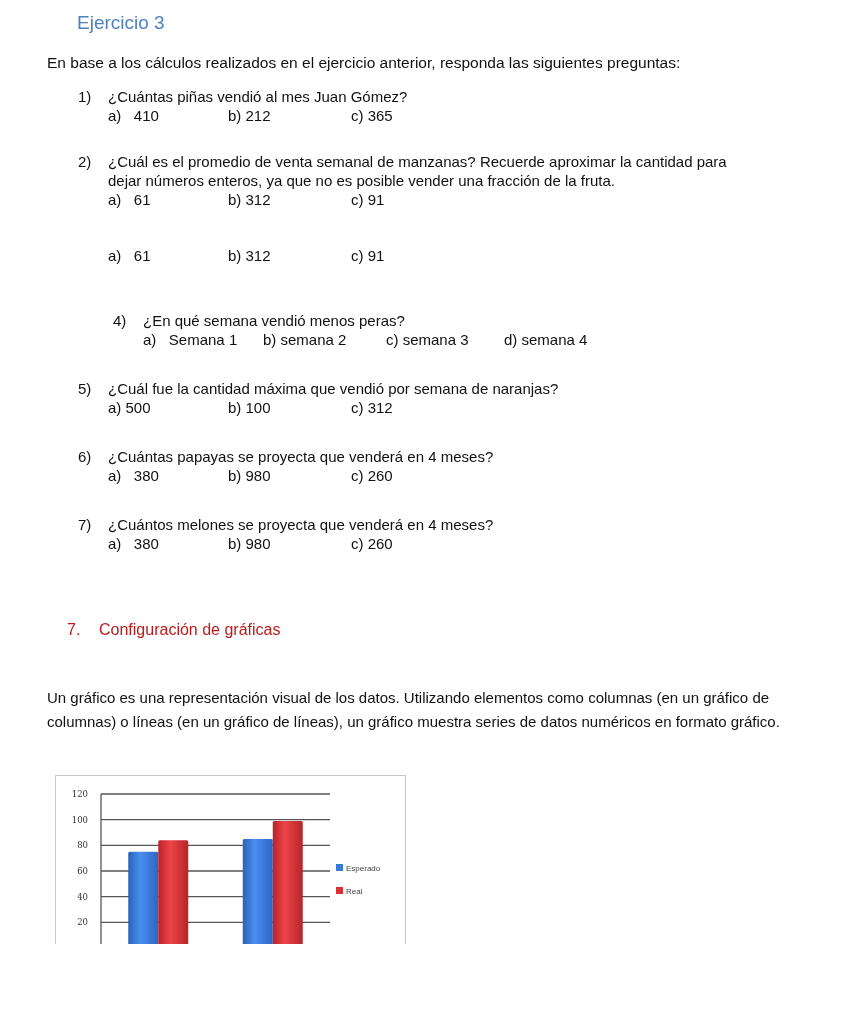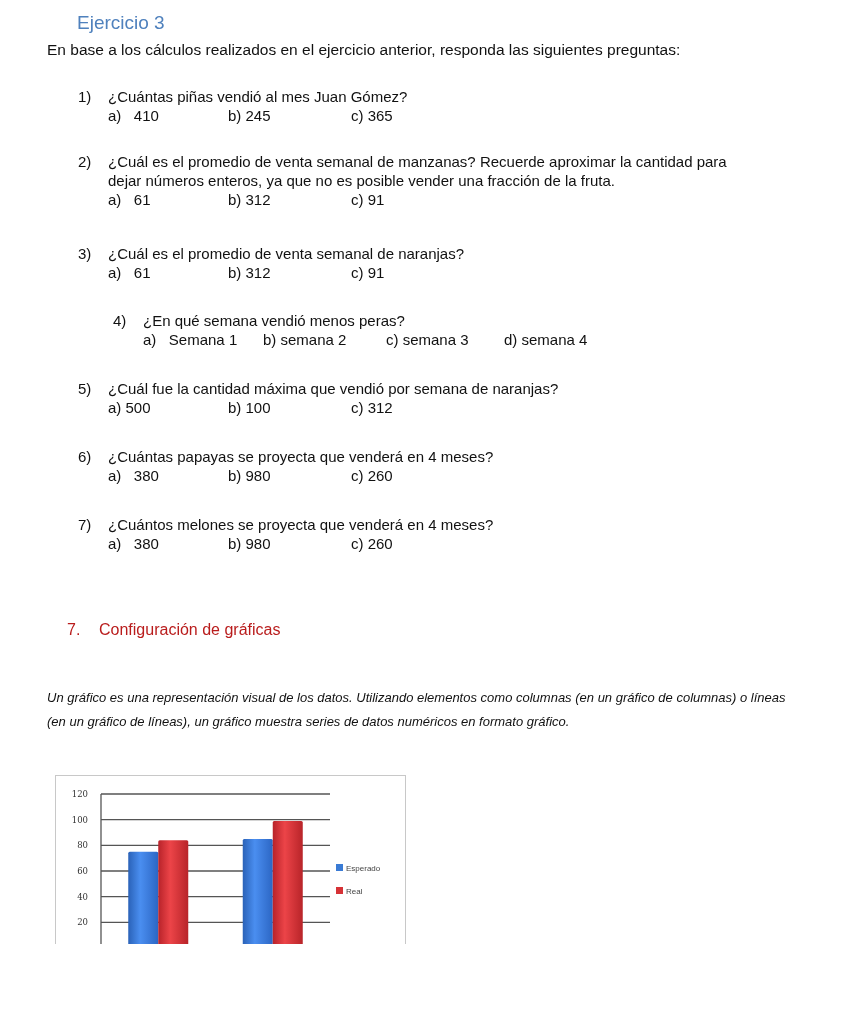--- a/index.html
+++ b/index.html
@@ -1,57 +1,56 @@
 <!DOCTYPE html>
 <html><head>
 <meta charset="utf-8">
 <style>
   body { margin:0; background:#ffffff; }
   .page { position:relative; width:841px; height:944px; background:#fff; font-family:"Liberation Sans", sans-serif; color:#111; font-size:15px; }
   .h-ex { position:absolute; left:77px; top:12px; font-size:19px; color:#4f81bd; }
-  .intro { position:absolute; left:47px; top:41px; font-size:15.5px;text-align:right; }
+  .intro { position:absolute; left:47px; top:54px; font-size:15.5px;text-align:right; }
   .q { position:absolute; left:78px; font-size:15px; }
   .q .num { display:inline-block; width:30px; }
   .q .text { display:inline; }
   .q .cont { padding-left:30px; }
   .opts { position:relative; height:22px; margin-top:2px; padding-left:30px; }
   .opt { position:absolute; top:0; white-space:pre; }
   .section { position:absolute; left:67px; top:621px; font-size:16px; color:#b91c1c; }
   .section .n { display:inline-block; width:32px; }
-  .para { position:absolute; left:47px; top:686px; width:760px; font-size:13px; line-height:24px;font-style:italic; }
+  .para { position:absolute; left:47px; top:686px; width:760px; font-size:15px; line-height:24px; }
   .chart { position:absolute; left:55px; top:775px; width:349px; height:214px; border:1px solid #c8c8c8; background:#fff; }
   .chart svg { position:absolute; left:0; top:0; }
 </style>
 </head>
 <body>
 
 <div class="page">
   <div class="h-ex">Ejercicio 3</div>
   <div class="intro">En base a los cálculos realizados en el ejercicio anterior, responda las siguientes preguntas:</div>
 
   <div id="questions">
       <div class="q" style="top: 88px;">
         <div><span class="num">1)</span><span class="text">¿Cuántas piñas vendió al mes Juan Gómez?</span></div>
         <div class="opts">
           <span class="opt" style="left: 30px;">a)   410</span>
-          <span class="opt" style="left: 150px;">b) 245</span>
+          <span class="opt" style="left: 150px;">b) 212</span>
           <span class="opt" style="left: 273px;">c) 365</span>
         </div>
       </div>
       <div class="q" style="top: 153px;">
         <div><span class="num">2)</span><span class="text">¿Cuál es el promedio de venta semanal de manzanas? Recuerde aproximar la cantidad para</span></div>
         <div class="cont" style="margin-top: 2px;">dejar números enteros, ya que no es posible vender una fracción de la fruta.</div>
         <div class="opts">
           <span class="opt" style="left: 30px;">a)   61</span>
           <span class="opt" style="left: 150px;">b) 312</span>
           <span class="opt" style="left: 273px;">c) 91</span>
         </div>
       </div>
       <div class="q" style="top: 245px;">
-        <div><span class="num">3)</span><span class="text">¿Cuál es el promedio de venta semanal de naranjas?</span></div>
         <div class="opts">
           <span class="opt" style="left: 30px;">a)   61</span>
           <span class="opt" style="left: 150px;">b) 312</span>
           <span class="opt" style="left: 273px;">c) 91</span>
         </div>
       </div>
       <div class="q" style="top: 312px; margin-left: 35px;">
         <div><span class="num">4)</span><span class="text">¿En qué semana vendió menos peras?</span></div>
         <div class="opts">
           <span class="opt" style="left: 30px;">a)   Semana 1</span>

